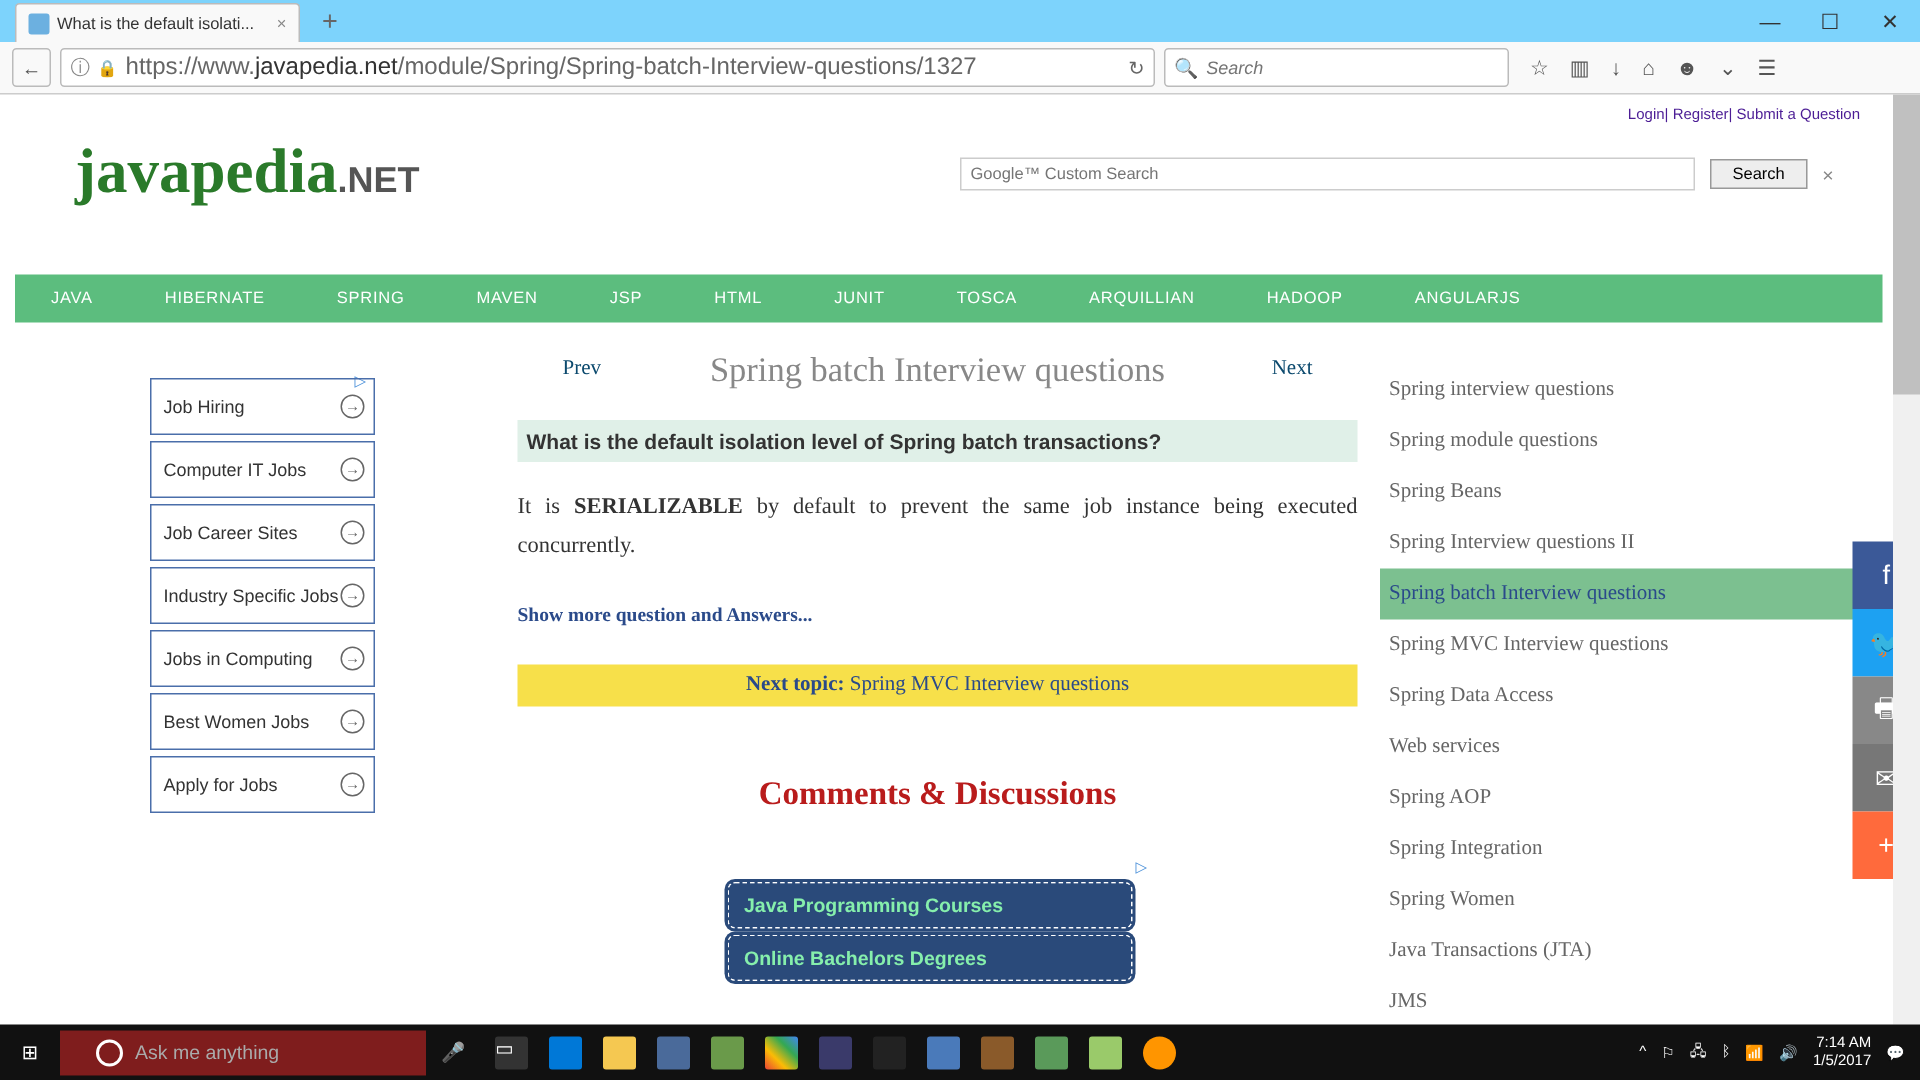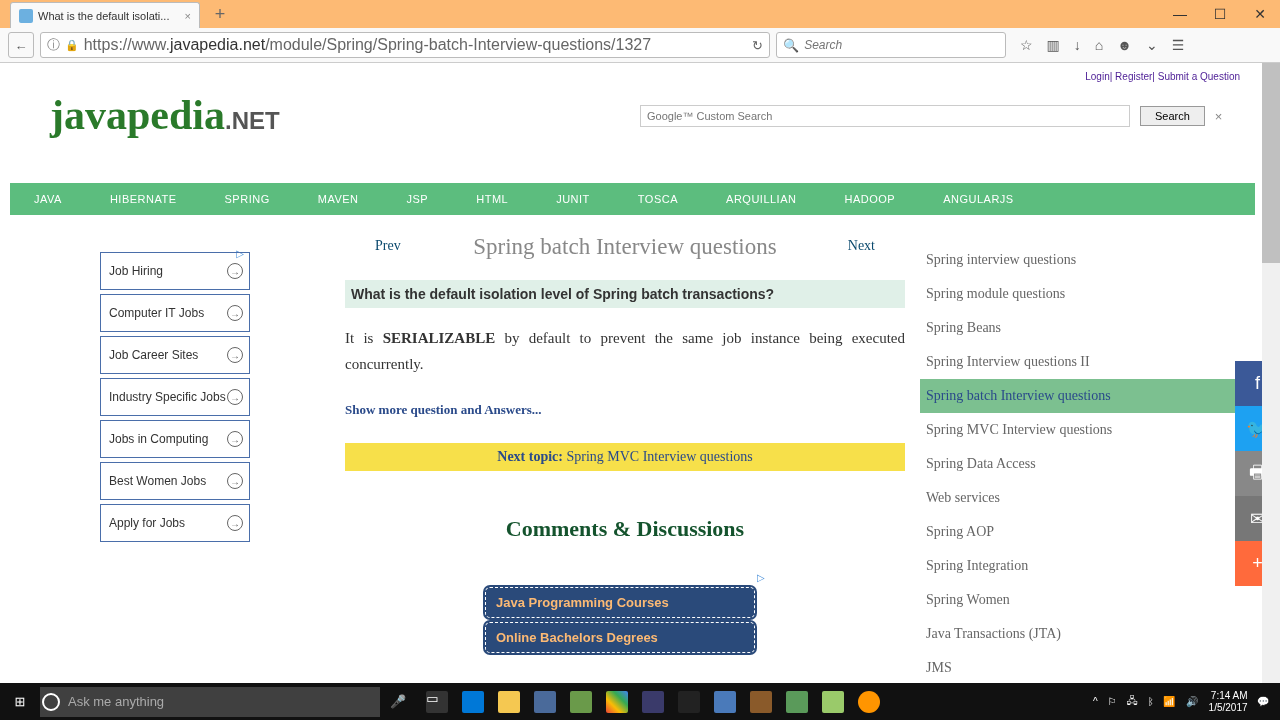--- a/index.html
+++ b/index.html
@@ -1,17 +1,17 @@
 <!DOCTYPE html>
 <html><head>
 <meta charset="utf-8">
 <style>
 *{box-sizing:border-box;margin:0;padding:0}
 body{font-family:Arial,sans-serif;font-size:13px;background:#fff;width:1280px;height:720px;overflow:hidden;position:relative}
-.titlebar{height:28px;background:#fdba74;display:flex;align-items:center;position:relative}
+.titlebar{height:28px;background:#7dd3fc;display:flex;align-items:center;position:relative}
 .tab{display:flex;align-items:center;background:#f9f9f9;height:26px;margin-left:10px;margin-top:2px;padding:0 8px;border-radius:3px 3px 0 0;border:1px solid #bbb;border-bottom:none;min-width:190px;font-size:11px;color:#333;gap:5px}
 .tab-icon{width:14px;height:14px;background:#6cb0e0;display:inline-block;border-radius:2px}
 .tab-close{margin-left:auto;color:#888;cursor:pointer}
 .newtab{width:24px;height:24px;display:flex;align-items:center;justify-content:center;color:#666;margin-left:8px;font-size:18px;cursor:pointer}
 .wincontrols{position:absolute;right:0;top:0;display:flex}
 .wincontrols span{width:40px;height:28px;display:flex;align-items:center;justify-content:center;color:#333;cursor:pointer;font-size:14px}
 .navbar{height:35px;background:#f9f9f9;border-bottom:1px solid #ccc;display:flex;align-items:center;padding:0 8px;gap:6px}
 .navbtn{width:26px;height:26px;display:flex;align-items:center;justify-content:center;border:1px solid #bbb;border-radius:3px;color:#555;cursor:pointer}
 .urlbar{flex:1;height:26px;border:1px solid #bbb;border-radius:3px;display:flex;align-items:center;padding:0 6px;gap:5px;background:#fff;max-width:730px}
 .lock{color:#5a9e5a;font-size:11px}
@@ -41,35 +41,35 @@
 .pager{display:flex;justify-content:space-between;font-size:14px;color:#0c4a6e;font-family:Georgia,serif;padding:0 30px}
 .pager span{cursor:pointer}
 .pagetitle{text-align:center;font-size:23px;color:#888;font-family:Georgia,serif;margin-top:-20px}
 .question{background:#e0f0e8;padding:6px;font-size:14px;font-weight:bold;color:#333;margin-top:20px}
 .answer{font-size:15px;font-family:Georgia,serif;color:#333;margin-top:18px;text-align:justify;line-height:1.7}
 .answer b{font-weight:bold}
 .showmore{text-align:left;color:#2a4a8a;font-weight:bold;font-size:13px;margin-top:25px;cursor:pointer;font-family:Georgia,serif}
 .nexttopic{background:#f7e04a;padding:6px;text-align:center;font-size:14px;margin-top:25px;font-family:Georgia,serif}
 .nexttopic .lbl{color:#2a4a8a;font-weight:bold}
 .nexttopic .val{color:#2a4a8a}
-.comments{text-align:center;font-size:22px;color:#14532d;font-weight:bold;margin-top:45px;font-family:Georgia,serif}
+.comments{text-align:center;font-size:22px;color:#b91c1c;font-weight:bold;margin-top:45px;font-family:Georgia,serif}
 .adbtns{margin-top:30px;margin-left:140px}
 .adtri2{color:#4a90d9;font-size:10px;margin-left:272px}
-.adbtn{width:270px;padding:7px 10px;background:#2a4a7a;color:#fdba74;font-size:13px;font-weight:bold;border:1px dashed #fff;border-radius:5px;margin-top:4px;cursor:pointer;box-shadow:0 0 0 2px #2a4a7a}
+.adbtn{width:270px;padding:7px 10px;background:#2a4a7a;color:#86efac;font-size:13px;font-weight:bold;border:1px dashed #fff;border-radius:5px;margin-top:4px;cursor:pointer;box-shadow:0 0 0 2px #2a4a7a}
 .sidebar{position:absolute;right:25px;top:180px;width:335px;font-family:Georgia,serif}
 .sidelink{padding:9px 6px;font-size:14px;color:#666;cursor:pointer}
 .sidelink.active{background:#7cc090;color:#2a4a8a}
 .social{position:absolute;right:0;top:298px;display:flex;flex-direction:column}
 .social div{width:45px;height:45px;display:flex;align-items:center;justify-content:center;color:#fff;font-size:18px;cursor:pointer}
 .fb{background:#3b5998}.tw{background:#1da1f2}.pr{background:#888}.em{background:#777}.pl{background:#ff6a3c}
 .scrollbar{position:absolute;right:0;top:63px;width:18px;bottom:37px;background:#f0f0f0}
 .scrollthumb{position:absolute;top:0;width:100%;height:200px;background:#c0c0c0}
 .taskbar{position:absolute;bottom:0;left:0;right:0;height:37px;background:#111;display:flex;align-items:center;color:#fff}
 .start{width:40px;height:37px;display:flex;align-items:center;justify-content:center;cursor:pointer}
-.cortana{display:flex;align-items:center;background:#404040;height:30px;width:340px;padding:0 2px;gap:8px;color:#aaa;font-size:13px}
+.cortana{display:flex;align-items:center;background:#7f1d1d;height:30px;width:244px;padding:0 24px;gap:8px;color:#aaa;font-size:13px}
 .cortana-circle{width:18px;height:18px;border:2px solid #fff;border-radius:50%}
 .taskicons{display:flex;align-items:center;margin-left:20px;gap:14px}
 .taskicons span{width:22px;height:22px;display:inline-block;cursor:pointer;background:#4a6a9a;border-radius:2px}
 .tray{margin-left:auto;display:flex;align-items:center;gap:10px;padding-right:10px;font-size:10px;color:#fff}
 .tray span{cursor:pointer}
 .clock{text-align:right;line-height:1.2}
 </style>
 </head>
 <body>
 

